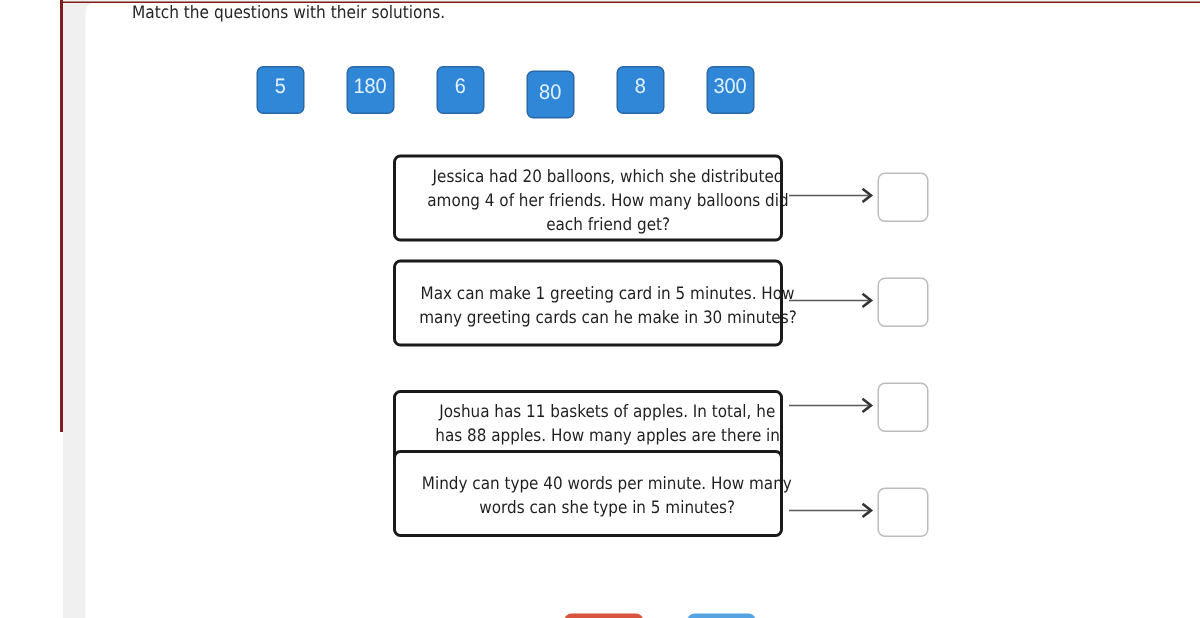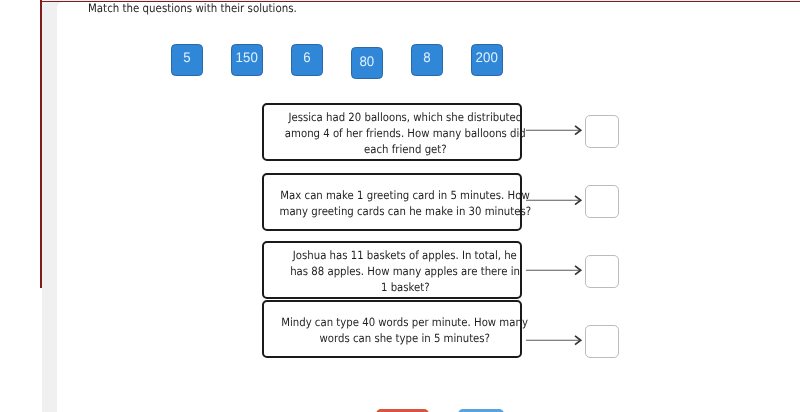--- a/index.html
+++ b/index.html
@@ -61,49 +61,49 @@
   <div class="surface"></div>
   <div class="card">
 
     <div class="prompt">Match the questions with their solutions.</div>
 
     <div>
       <div class="token" style="left:114px;top:41.4px">
           <span>5</span>
         </div>
       <div class="token" style="left:174px;top:41.4px">
-          <span>150</span>
+          <span>180</span>
         </div>
       <div class="token" style="left:234px;top:41.4px">
           <span>6</span>
         </div>
       <div class="token" style="left:294px;top:45px">
           <span>80</span>
         </div>
       <div class="token" style="left:354px;top:41.4px">
           <span>8</span>
         </div>
       <div class="token" style="left:414px;top:41.4px">
-          <span>200</span>
+          <span>300</span>
         </div>
     </div>
 
   </div>
 
   <div>
     <div class="qbox" style="top:103.4px">
         <span class="qline">Jessica had 20 balloons, which she distributed</span>
         <span class="qline">among 4 of her friends. How many balloons did</span>
         <span class="qline">each friend get?</span>
       </div>
     <div class="qbox" style="top:173.4px">
         <span class="qline">Max can make 1 greeting card in 5 minutes. How</span>
         <span class="qline">many greeting cards can he make in 30 minutes?</span>
       </div>
-    <div class="qbox" style="top:241px">
+    <div class="qbox" style="top:260px">
         <span class="qline">Joshua has 11 baskets of apples. In total, he</span>
         <span class="qline">has 88 apples. How many apples are there in</span>
         <span class="qline">1 basket?</span>
       </div>
     <div class="qbox" style="top:300px">
         <span class="qline">Mindy can type 40 words per minute. How many</span>
         <span class="qline">words can she type in 5 minutes?</span>
       </div>
 
     <svg class="arrow" style="top:123px" width="60" height="16" viewBox="0 0 60 16">

